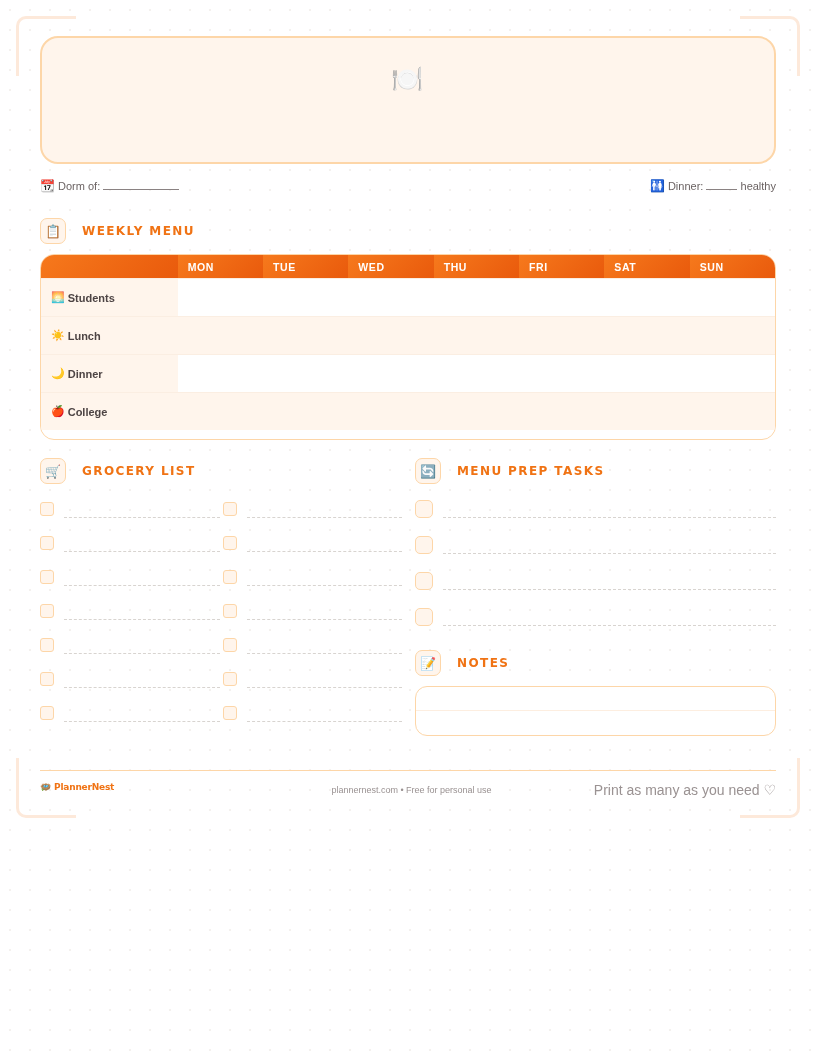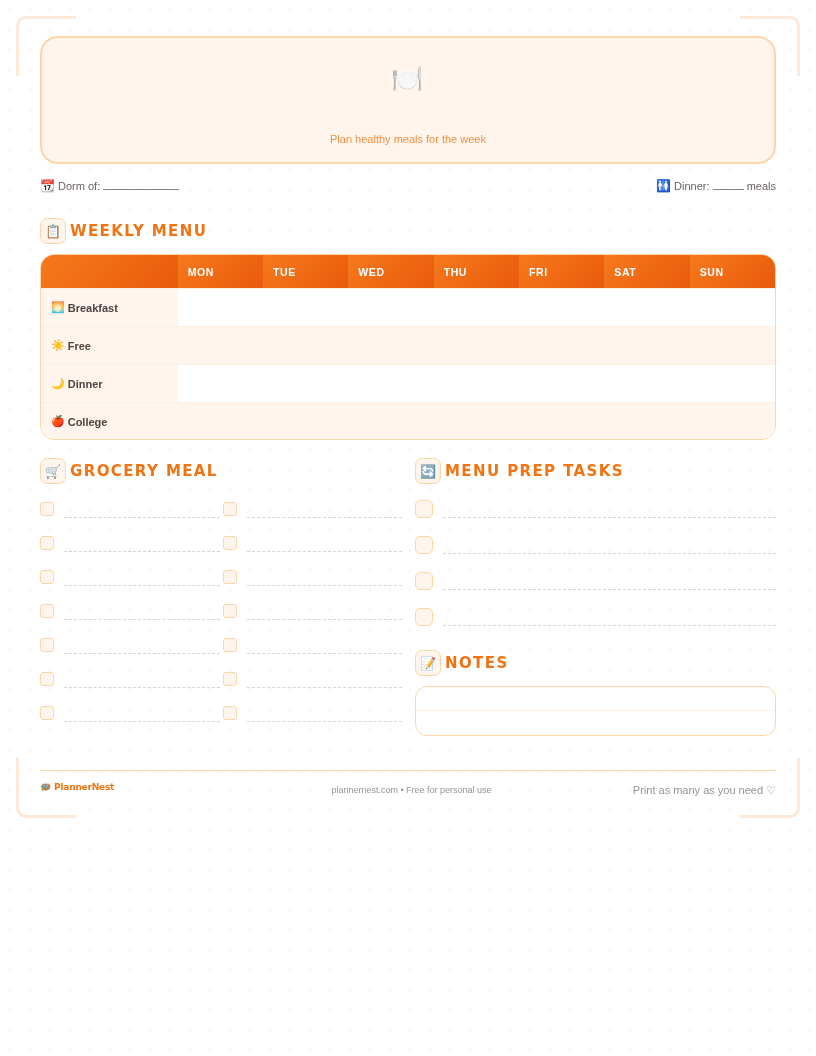--- a/index.html
+++ b/index.html
@@ -42,30 +42,30 @@
   .meta .emoji { font-size: 12px; }
   .blank { display: inline-block; border-bottom: 1px solid #8a8282; vertical-align: baseline; height: 10px; }
 
   
   .section-title { position: absolute; height: 26px; display: flex; align-items: center; }
   .section-icon {
     width: 26px; height: 26px; border-radius: 7px; background: #fff5ec; border: 1.5px solid #fdd6a8;
     display: flex; align-items: center; justify-content: center; font-size: 13px; line-height: 1;
   }
   .section-label {
-    margin-left: 4px; font-family: "DejaVu Sans", sans-serif; font-weight: bold; font-size: 15px;
+    margin-left: 16px; font-family: "DejaVu Sans", sans-serif; font-weight: bold; font-size: 12px;
     letter-spacing: 1.4px; color: #f07314;
   }
 
   
   .menu {
     position: absolute; left: 40px; top: 254px; width: 736px; height: 186px;
     border: 1.5px solid #fdd6a8; border-radius: 14px; overflow: hidden; background: #fff;
   }
-  .menu-head { display: flex; height: 33px; border-radius: 12px; }
+  .menu-head { display: flex; height: 23px; border-radius: 12px; }
   .menu-head .hcell {
     background: linear-gradient(135deg, #f6791c 0%, #e95a0c 100%);
     color: #ffffff; font-weight: bold; font-size: 10.5px; letter-spacing: 0.6px;
     display: flex; align-items: center; padding-left: 10px;
   }
   .hcell.corner-cell { width: 137px; padding: 0; }
   .hcell.day { width: 85.5px; }
   .menu-row { display: flex; height: 38px; border-top: 1px solid #fbeee2; }
   .menu-row .label {
     width: 137px; background: #fff5ec; display: flex; align-items: center; padding-left: 10px;
@@ -89,47 +89,46 @@
     position: absolute; left: 415px; top: 686px; width: 361px; height: 50px;
     border: 1.5px solid #fdd6a8; border-radius: 12px; background: #fff;
   }
   .notes .notes-line { position: absolute; left: 0; right: 0; top: 23px; border-top: 1px solid #fdeee0; }
 
   
   .footer-rule { position: absolute; left: 40px; top: 770px; width: 736px; border-top: 1px solid #fdd6a8; }
   .footer-brand { position: absolute; left: 40px; top: 781px; font-size: 9px; font-weight: bold; color: #f07314; line-height: 12px; font-family: "DejaVu Sans", sans-serif; letter-spacing: -0.2px; }
   .footer-brand .emoji { font-size: 9px; margin-right: 3px; }
   .footer-center { position: absolute; left: 0; right: 0; top: 784px; text-align: center; font-size: 9px; color: #9a9292; line-height: 12px; padding-left: 7px; }
-  .footer-right { position: absolute; right: 40px; top: 784px; font-size: 11px; color: #9a9292; line-height: 12px; }
+  .footer-right { position: absolute; right: 40px; top: 784px; font-size: 14px; color: #9a9292; line-height: 12px; }
 </style>
 </head>
 <body>
 
 <div class="page">
 
   <div class="corner tl"></div>
   <div class="corner tr"></div>
   <div class="corner bl"></div>
   <div class="corner br"></div>
 
   <div class="header">
     <div class="header-icon">🍽️</div>
-    <div class="subtitle">Plan healthy meals for the week</div>
   </div>
 
   <div class="meta left">
     <span class="emoji">📆</span>
     <span>Dorm of:</span>
     <span class="blank" style="width:76px"></span>
   </div>
   <div class="meta right">
     <span class="emoji">🚻</span>
     <span>Dinner:</span>
     <span class="blank" style="width:31px"></span>
-    <span>meals</span>
+    <span>healthy</span>
   </div>
 
   <div class="section-title" style="left:40px; top:218px;">
     <div class="section-icon">📋</div>
     <div class="section-label">WEEKLY MENU</div>
   </div>
 
   <div class="menu">
     <div class="menu-head">
       <div class="hcell corner-cell"></div>
@@ -138,35 +137,35 @@
       <div class="hcell day">WED</div>
       <div class="hcell day">THU</div>
       <div class="hcell day">FRI</div>
       <div class="hcell day">SAT</div>
       <div class="hcell day">SUN</div>
     </div>
 
     <div class="menu-row">
       <div class="label">
         <span class="emoji">🌅</span>
-        <span>Breakfast</span>
+        <span>Students</span>
       </div>
       <div class="cell"></div>
       <div class="cell"></div>
       <div class="cell"></div>
       <div class="cell"></div>
       <div class="cell"></div>
       <div class="cell"></div>
       <div class="cell"></div>
     </div>
 
     <div class="menu-row alt">
       <div class="label">
         <span class="emoji">☀️</span>
-        <span>Free</span>
+        <span>Lunch</span>
       </div>
       <div class="cell"></div>
       <div class="cell"></div>
       <div class="cell"></div>
       <div class="cell"></div>
       <div class="cell"></div>
       <div class="cell"></div>
       <div class="cell"></div>
     </div>
 
@@ -194,21 +193,21 @@
       <div class="cell"></div>
       <div class="cell"></div>
       <div class="cell"></div>
       <div class="cell"></div>
       <div class="cell"></div>
     </div>
   </div>
 
   <div class="section-title" style="left:40px; top:458px;">
     <div class="section-icon">🛒</div>
-    <div class="section-label">GROCERY MEAL</div>
+    <div class="section-label">GROCERY LIST</div>
   </div>
 
   <div id="grocery">
 
     <div class="check-row" style="left:40px; top:502px; width:180px;">
         <div class="checkbox"></div>
         <div class="line" style="left:24px; right:0; top:15px;"></div>
       </div>
     <div class="check-row" style="left:40px; top:536px; width:180px;">
         <div class="checkbox"></div>

